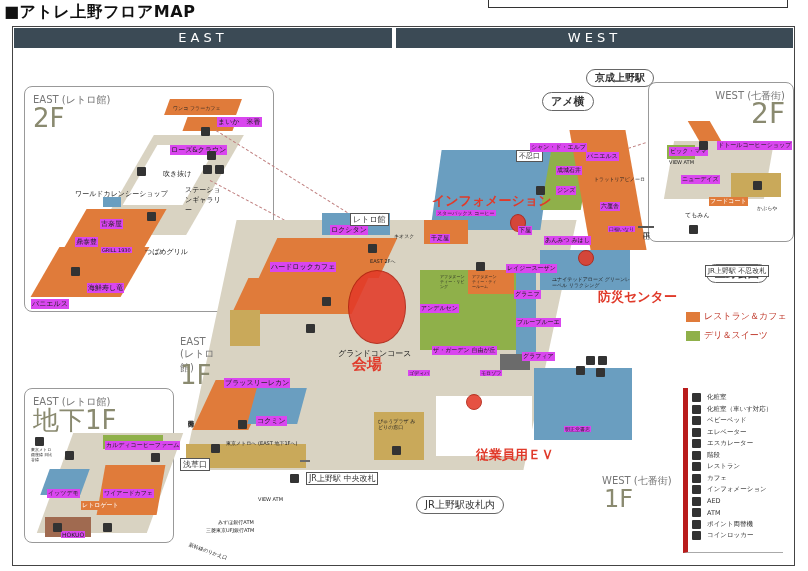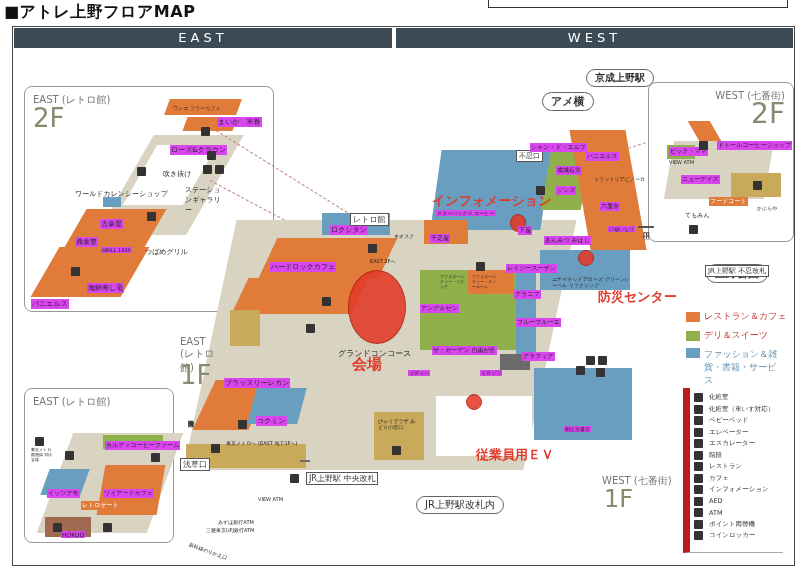--- a/index.html
+++ b/index.html
@@ -22,21 +22,21 @@
   .b{background:#6a9ec0;}
   .c{background:#d9d3c2;}
   .y{background:#c9a95a;}
   .br{background:#a06a50;}
   .dk{background:#6b6b6b;}
   .ic{width:9px;height:9px;background:#333;border-radius:1px;}
   .red-big{font-size:13px;font-weight:bold;color:#e03a2a;white-space:nowrap;}
   .circle{border-radius:50%;background:#e33a28;opacity:0.88;border:1px solid #b02010;}
   .legend-sw{width:14px;height:10px;display:inline-block;vertical-align:middle;margin-right:4px;}
   .leg-row{font-size:9px;color:#c0392b;margin-bottom:6px;}
-  .icons-box{left:683px;top:388px;width:100px;height:165px;border-left:7px solid #b91c1c;border-bottom:1px solid #aaa;}
+  .icons-box{left:683px;top:388px;width:100px;height:165px;border-left:5px solid #b91c1c;border-bottom:1px solid #aaa;}
   .icon-row{display:flex;align-items:center;font-size:6.5px;color:#333;height:11.5px;}
   .icon-row .ic{margin-right:6px;}
   .dash{border-top:1px dashed #c08080;transform-origin:left center;}
 </style>
 </head>
 <body>
 
 <div class="abs title">■アトレ上野フロアMAP</div>
 <div class="abs topbox"></div>
 <div class="abs frame"></div>
@@ -194,20 +194,21 @@
 <div class="abs lbl-plain" style="left:378px;top:418px;font-size:5px;width:40px;white-space:normal;">びゅうプラザ みどりの窓口</div>
 <div class="abs ic" style="left:586px;top:356px;"></div>
 <div class="abs ic" style="left:598px;top:356px;"></div>
 <div class="abs ic" style="left:576px;top:366px;"></div>
 <div class="abs ic" style="left:596px;top:368px;"></div>
 <div class="abs ic" style="left:536px;top:186px;"></div>
 <div class="abs ic" style="left:476px;top:262px;"></div>
 
 <div class="abs inset" style="left:24px;top:388px;width:150px;height:155px;">
   <div class="abs fl-sub" style="left:8px;top:6px;">EAST (レトロ館)</div>
+  <div class="abs fl-big" style="left:8px;top:18px;">地下1F</div>
   <div class="abs c" style="left:30px;top:44px;width:110px;height:100px;transform:skewX(-20deg);"></div>
   <div class="abs g" style="left:78px;top:46px;width:60px;height:14px;"></div>
   <div class="abs b" style="left:20px;top:80px;width:40px;height:26px;transform:skewX(-20deg);"></div>
   <div class="abs o" style="left:76px;top:76px;width:60px;height:50px;transform:skewX(-10deg);"></div>
   <div class="abs br" style="left:20px;top:128px;width:46px;height:20px;"></div>
   <div class="abs lbl" style="left:80px;top:52px;font-size:6px;">カルディコーヒーファーム</div>
   <div class="abs lbl" style="left:22px;top:100px;font-size:6px;">イッツデモ</div>
   <div class="abs lbl" style="left:78px;top:100px;font-size:6px;">ワイアードカフェ</div>
   <div class="abs lbl" style="left:56px;top:112px;font-size:6px;background:#e07b3a;color:#fff;">レトロゲート</div>
   <div class="abs lbl" style="left:36px;top:142px;font-size:6px;">HOKUO</div>
@@ -215,24 +216,20 @@
   <div class="abs ic" style="left:10px;top:48px;"></div>
   <div class="abs ic" style="left:40px;top:62px;"></div>
   <div class="abs ic" style="left:126px;top:64px;"></div>
   <div class="abs ic" style="left:28px;top:134px;"></div>
   <div class="abs ic" style="left:78px;top:134px;"></div>
 </div>
 
 <div class="abs" style="left:686px;top:310px;width:110px;">
   <div class="leg-row"><span class="legend-sw" style="background:#e07b3a;"></span><span>レストラン＆カフェ</span></div>
   <div class="leg-row"><span class="legend-sw" style="background:#8fb04a;"></span><span>デリ＆スイーツ</span></div>
-  <div class="leg-row" style="display:flex;">
-      <span class="legend-sw" style="background:#6a9ec0;flex:none;"></span>
-      <span style="width:80px;color:#5a8eb0;">ファッション＆雑貨・書籍・サービス</span>
-    </div>
 </div>
 
 <div class="abs icons-box">
   <div style="padding:4px 0 0 4px;">
     <div class="icon-row">
         <span class="ic"></span>
         <span>化粧室</span>
       </div>
     <div class="icon-row">
         <span class="ic"></span>

